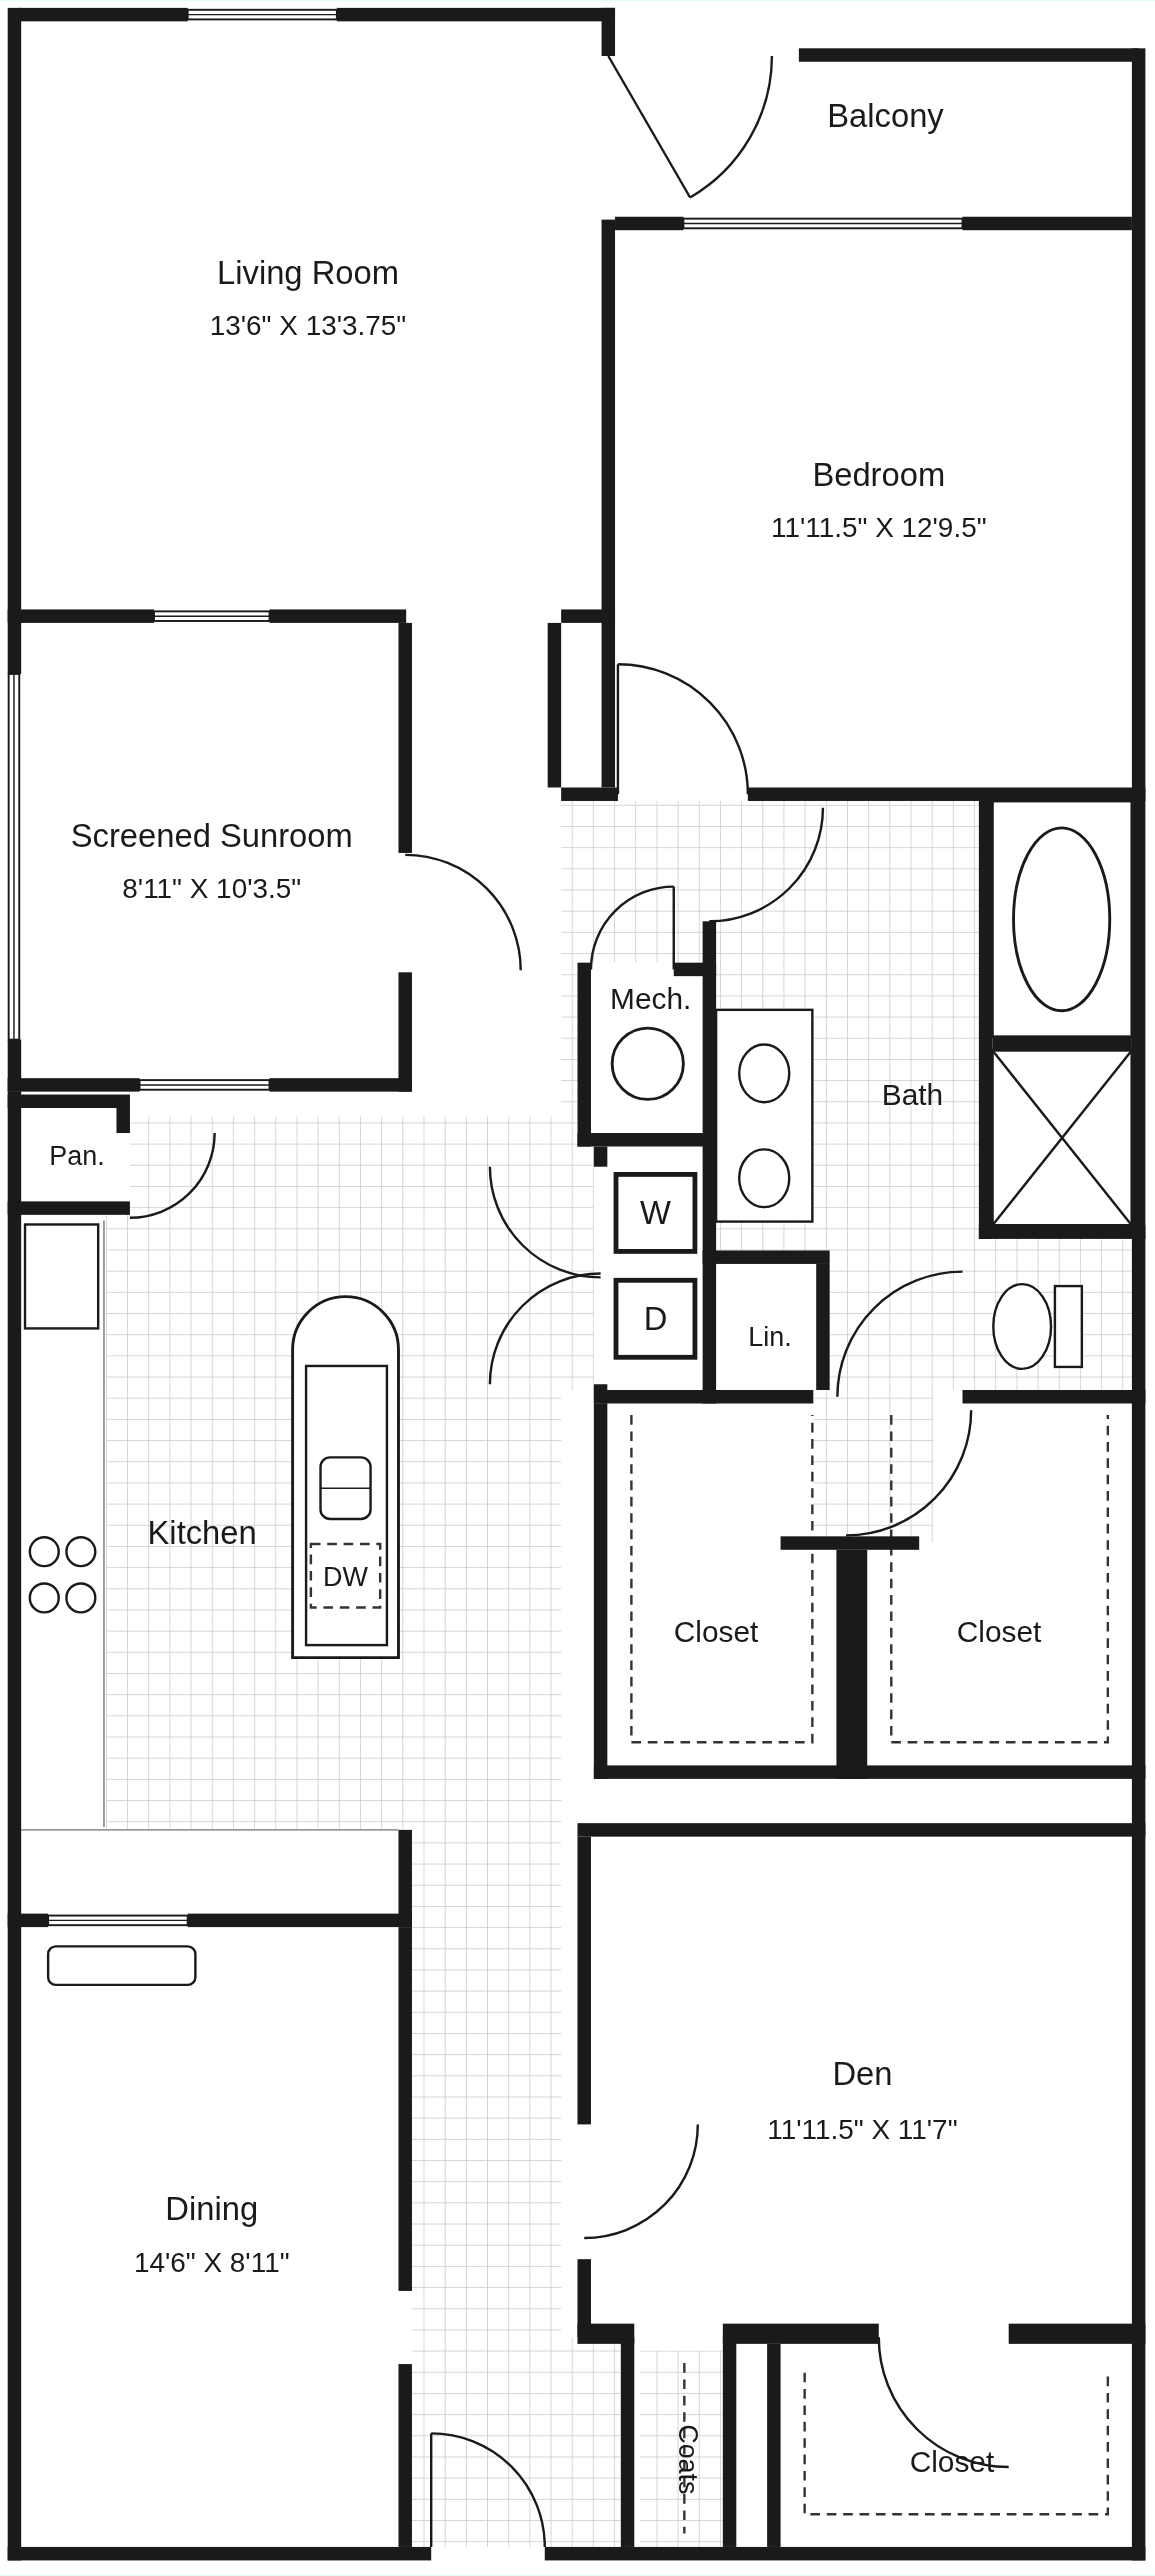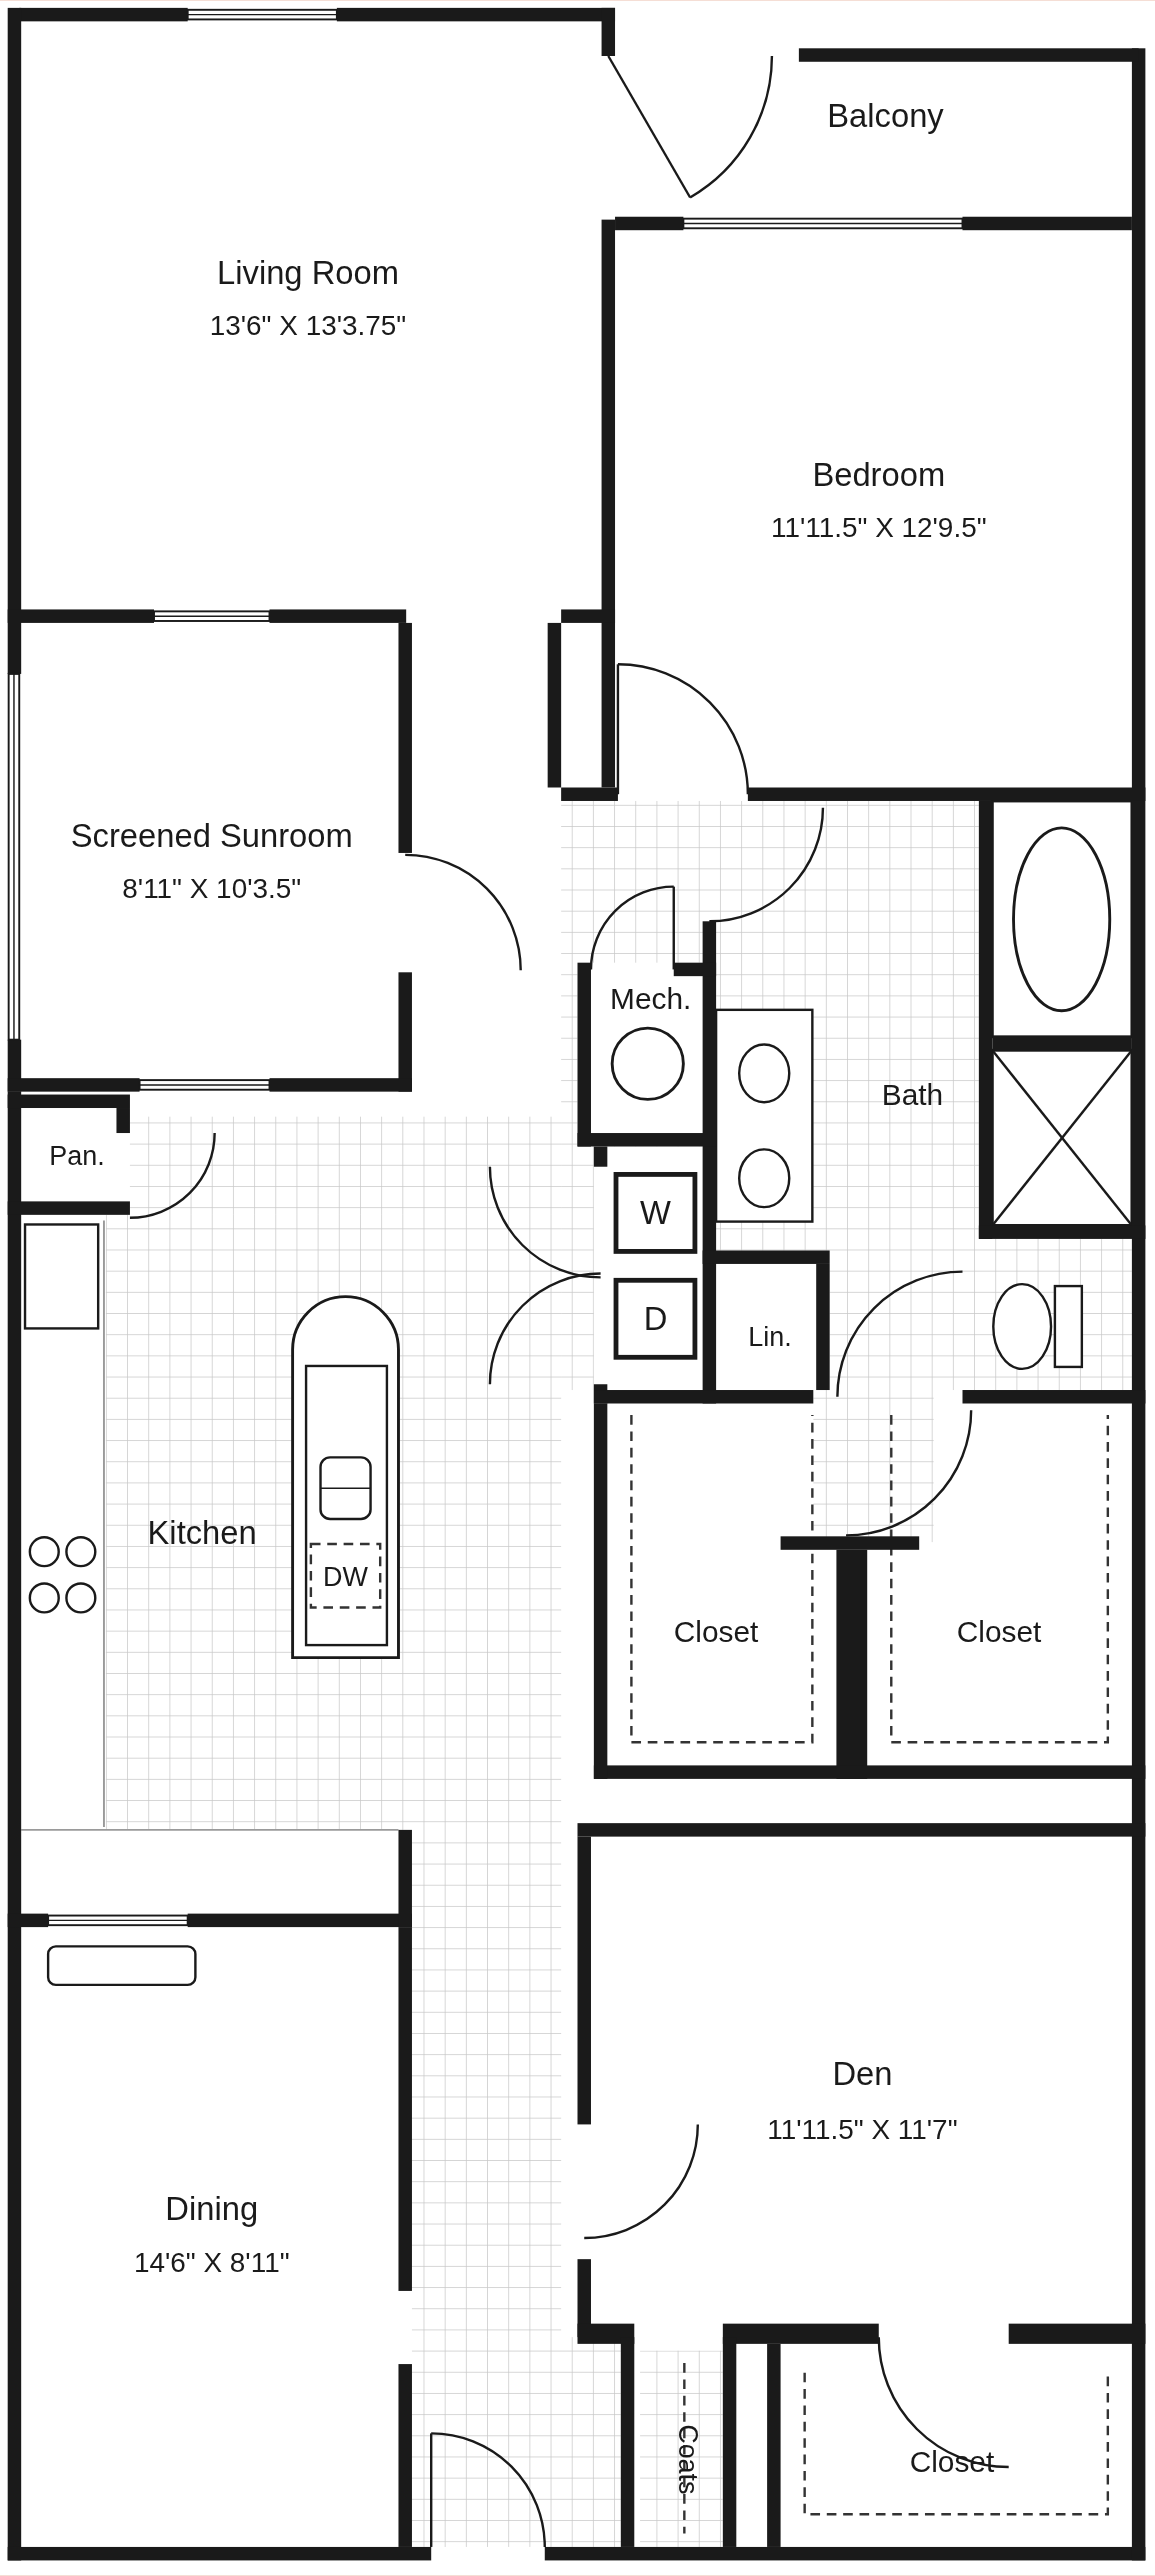--- a/index.html
+++ b/index.html
@@ -1,16 +1,16 @@
 <!DOCTYPE html>
 <html><head>
 <meta charset="utf-8">
 <style>
   html,body{margin:0;padding:0;background:#ffffff;}
-  .page{width:1155px;height:2576px;position:relative;background:#c2410c;overflow:hidden;}
+  .page{width:1155px;height:2576px;position:relative;background:#5eead4;overflow:hidden;}
   svg{display:block;}
   svg text{font-family:"Liberation Sans",sans-serif;fill:#1a1a1a;}
   .lbl{font-size:34px;}
   .dim{font-size:29px;}
   .md{font-size:31px;}
   .sm{font-size:28px;}
   .wall{fill:#1a1a1a;stroke:none;}
   .arc{fill:none;stroke:#1a1a1a;stroke-width:2.5;}
   .leaf{stroke:#1a1a1a;stroke-width:2.5;}
   .fix{fill:#ffffff;stroke:#1a1a1a;stroke-width:3;}

